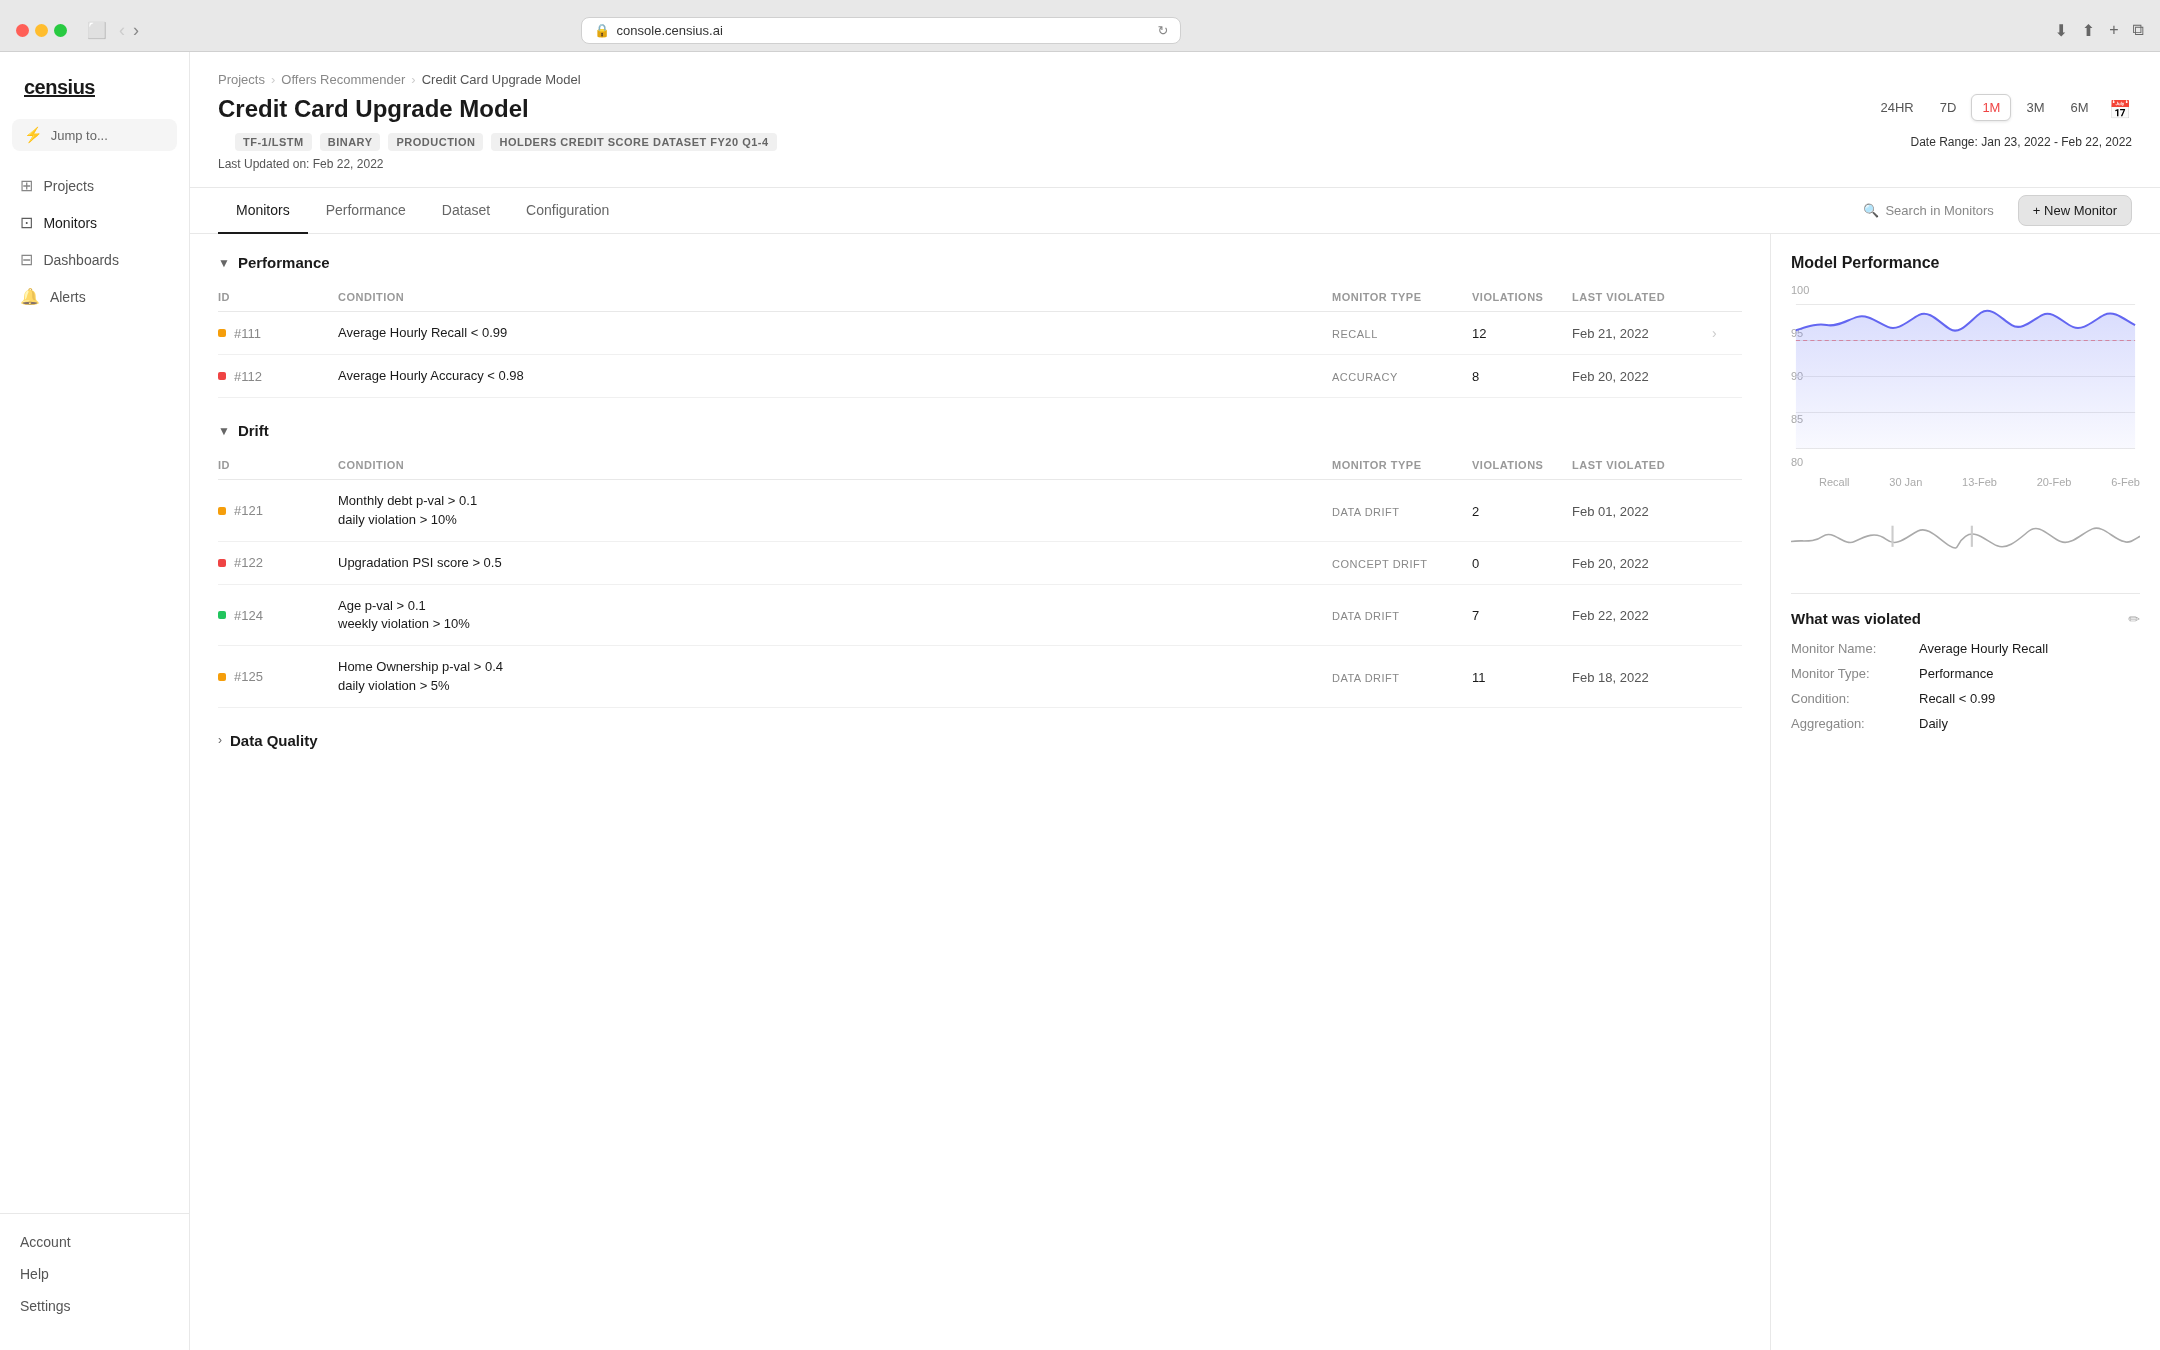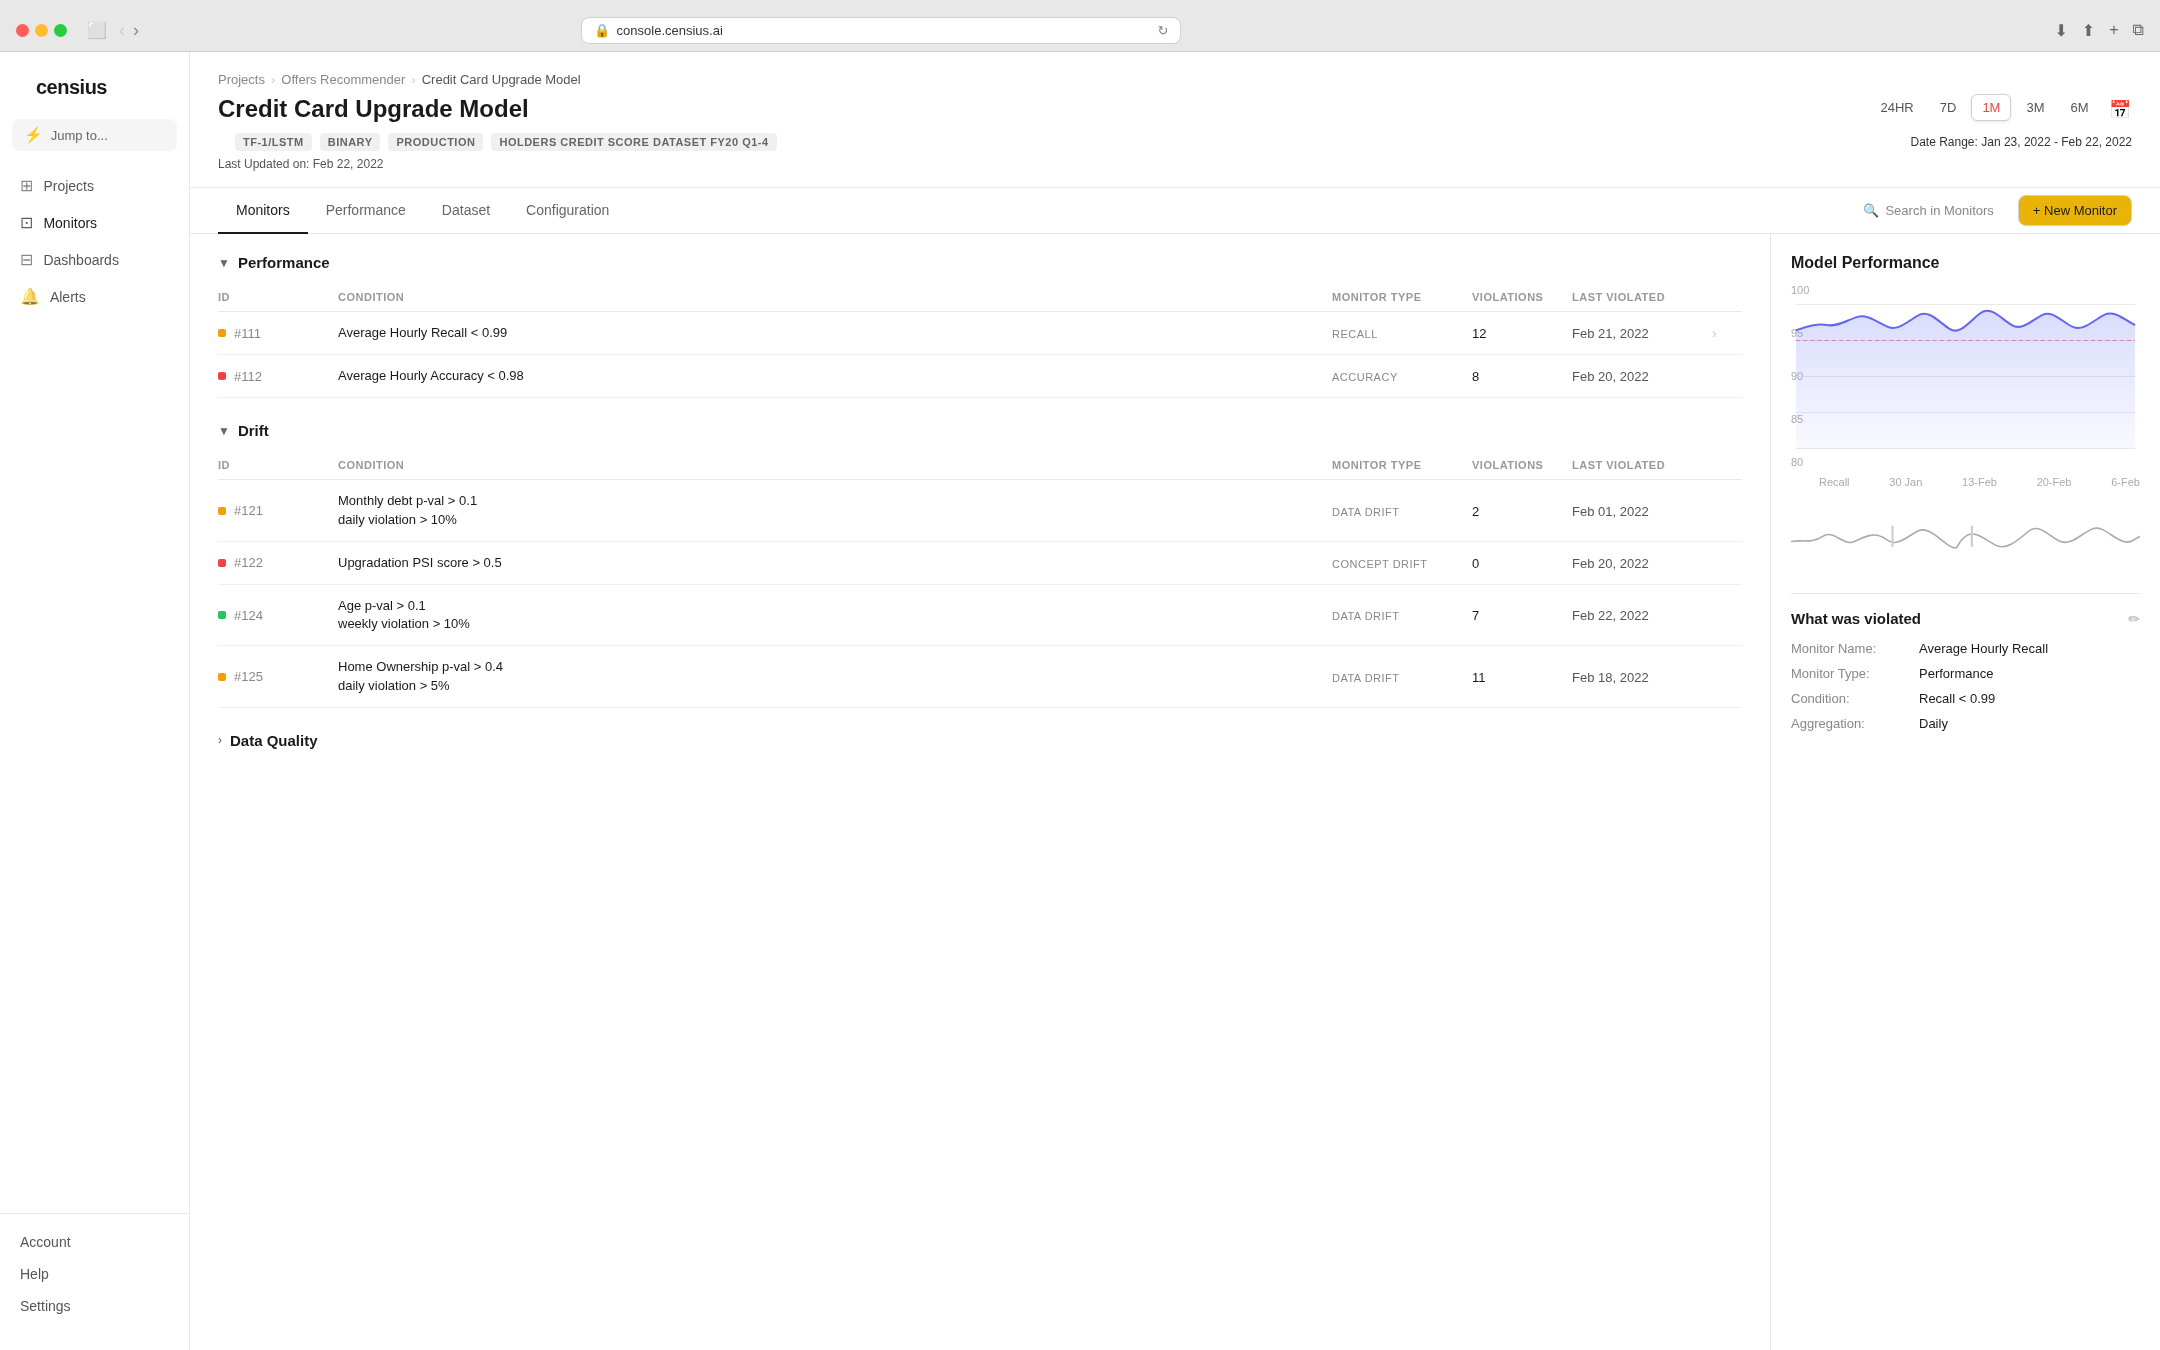--- a/index.html
+++ b/index.html
@@ -47,25 +47,26 @@
     
     .sidebar {
       width: 190px;
       background: white;
       border-right: 1px solid #e8e8e8;
       display: flex;
       flex-direction: column;
       padding: 16px 0;
     }
     .logo {
-      padding: 8px 36px 20px;
+      padding: 8px 24px 20px;
       font-size: 20px;
       font-weight: 700;
       letter-spacing: -0.5px;
       color: #1a1a1a;
+      text-decoration: underline;
     }
     .jump-to {
       margin: 0 12px 16px;
       padding: 7px 12px;
       background: #f5f5f5;
       border-radius: 8px;
       display: flex;
       align-items: center;
       gap: 8px;
       cursor: pointer;
@@ -194,21 +195,21 @@
       font-size: 13px;
       cursor: pointer;
       padding: 6px 10px;
       border-radius: 6px;
     }
     .new-monitor-btn {
       display: flex;
       align-items: center;
       gap: 5px;
       padding: 7px 14px;
-      background: #eab308;
+      background: #e5e5e5;
       border: 1px solid #d0d0d0;
       border-radius: 8px;
       cursor: pointer;
       font-size: 13px;
       font-weight: 500;
       color: #1a1a1a;
     }
 
     
     .monitors-content { padding: 20px 28px; }

